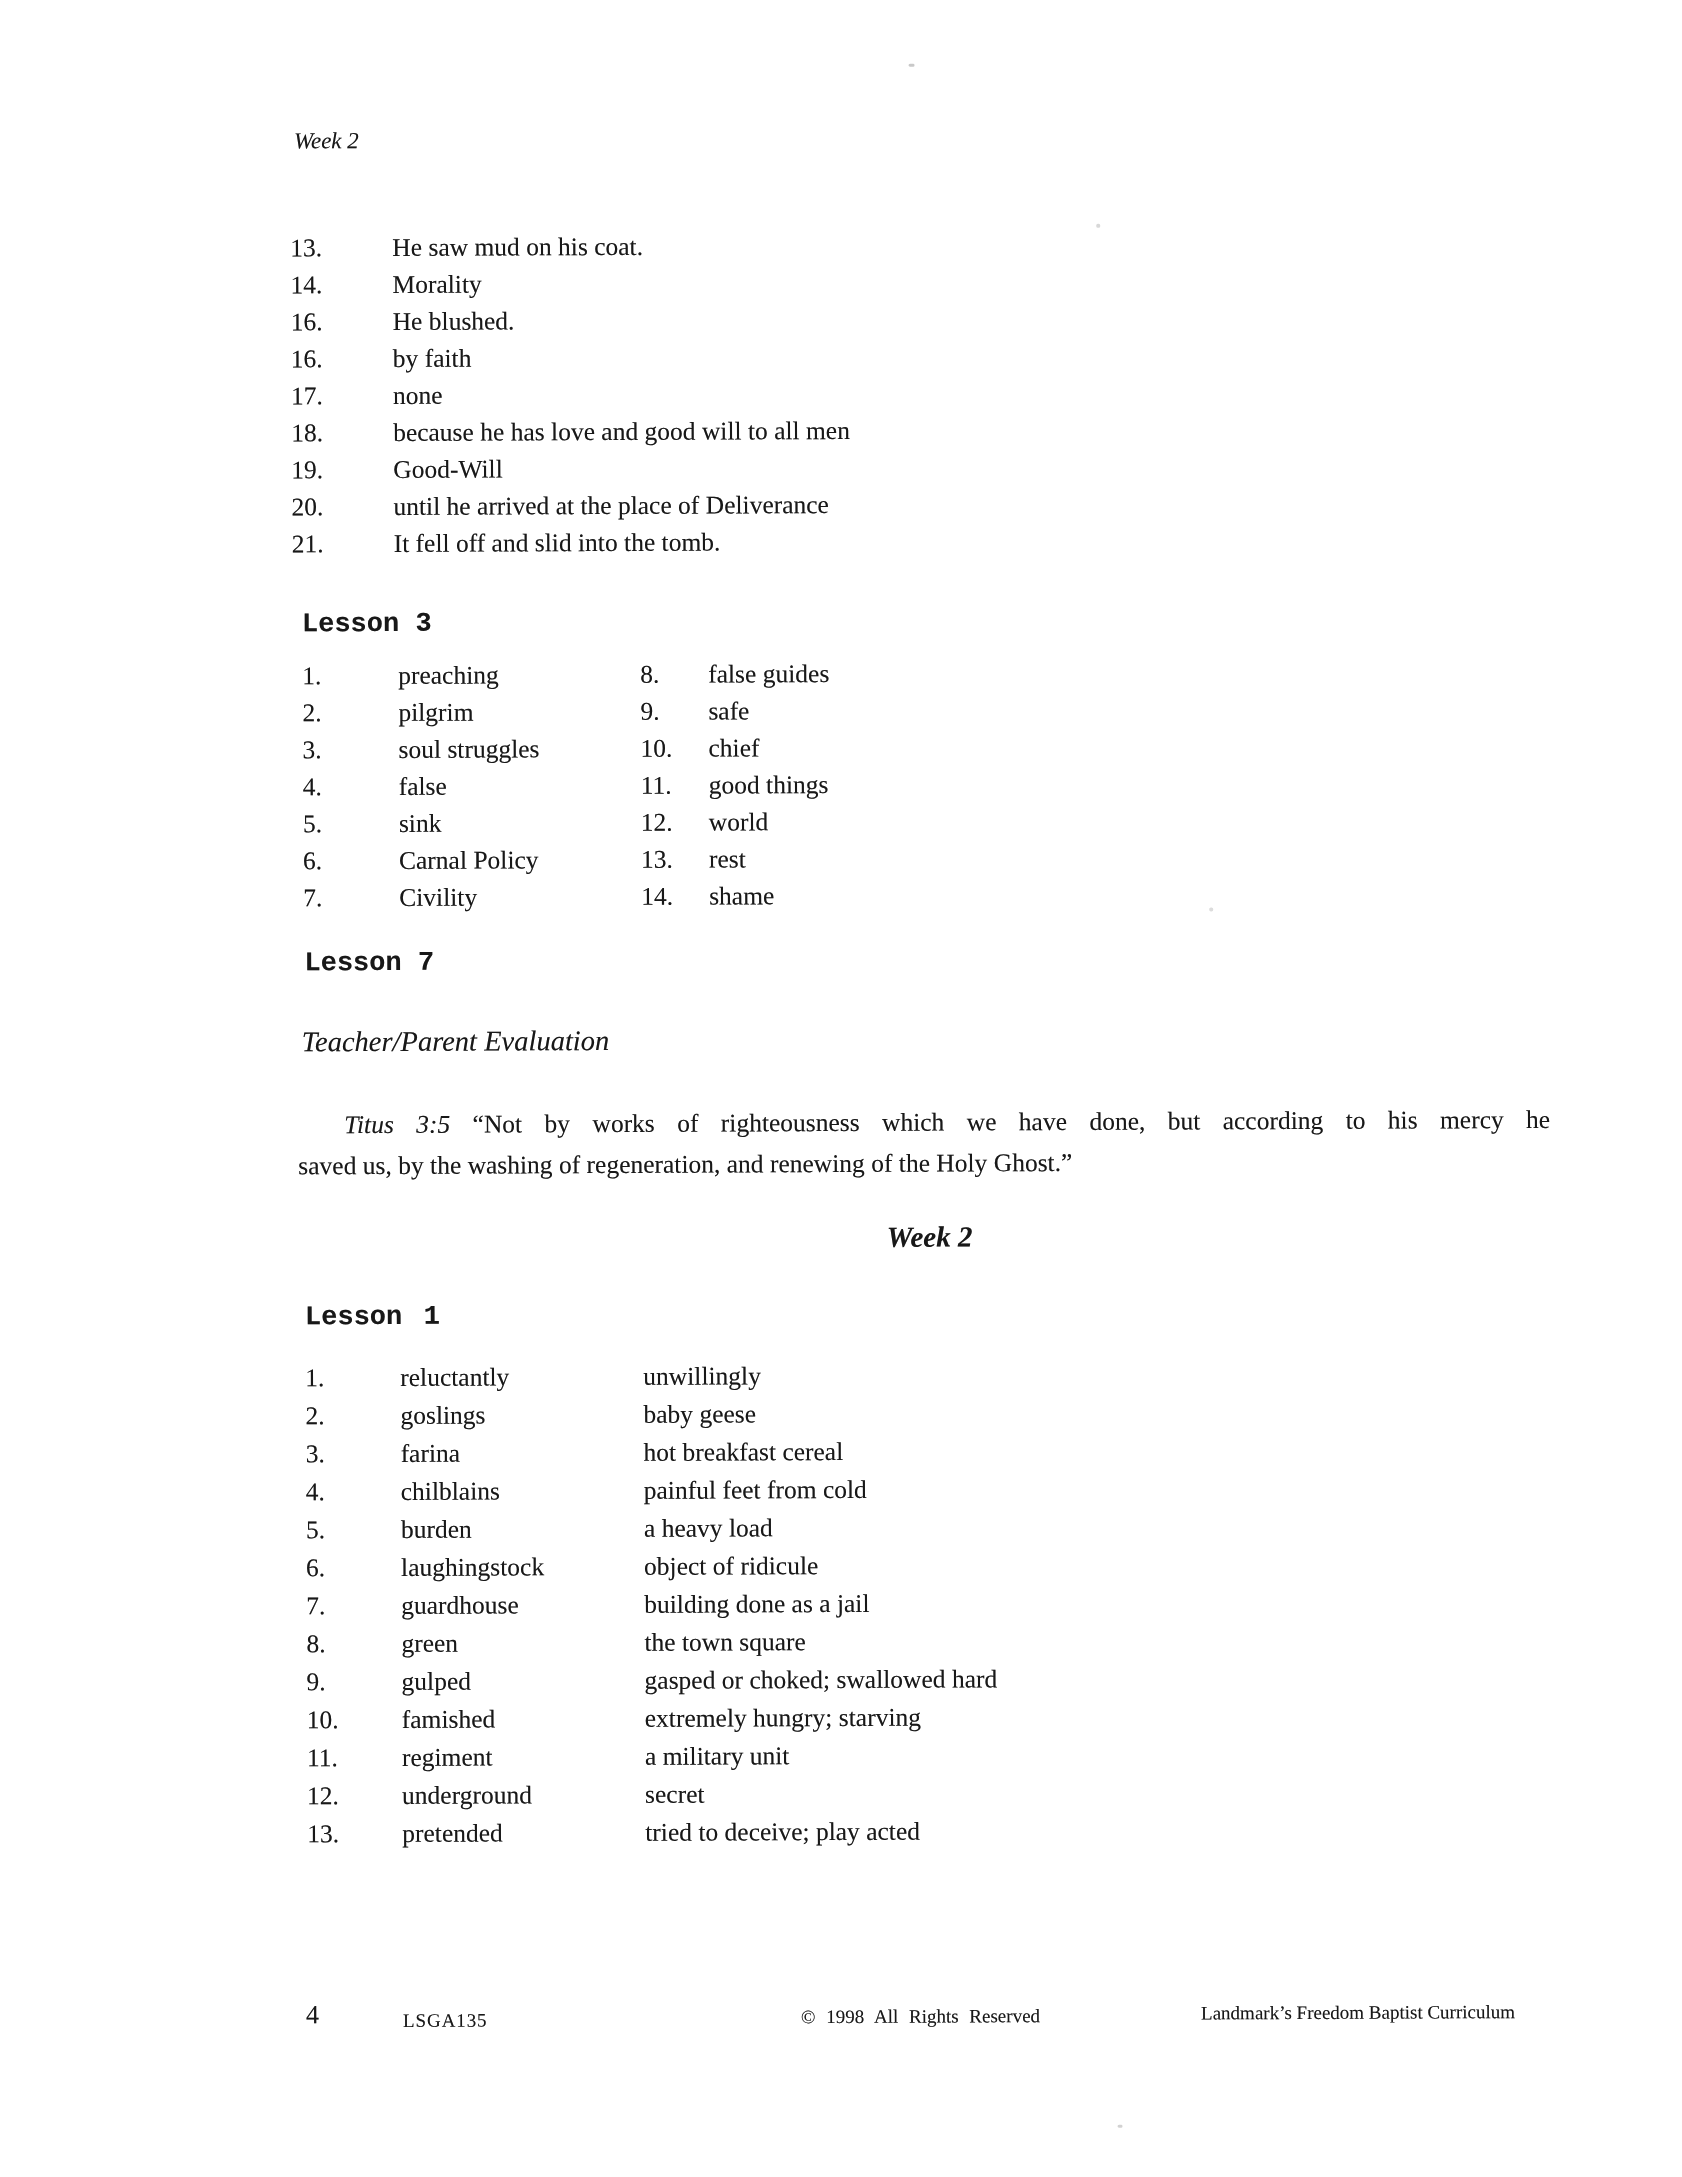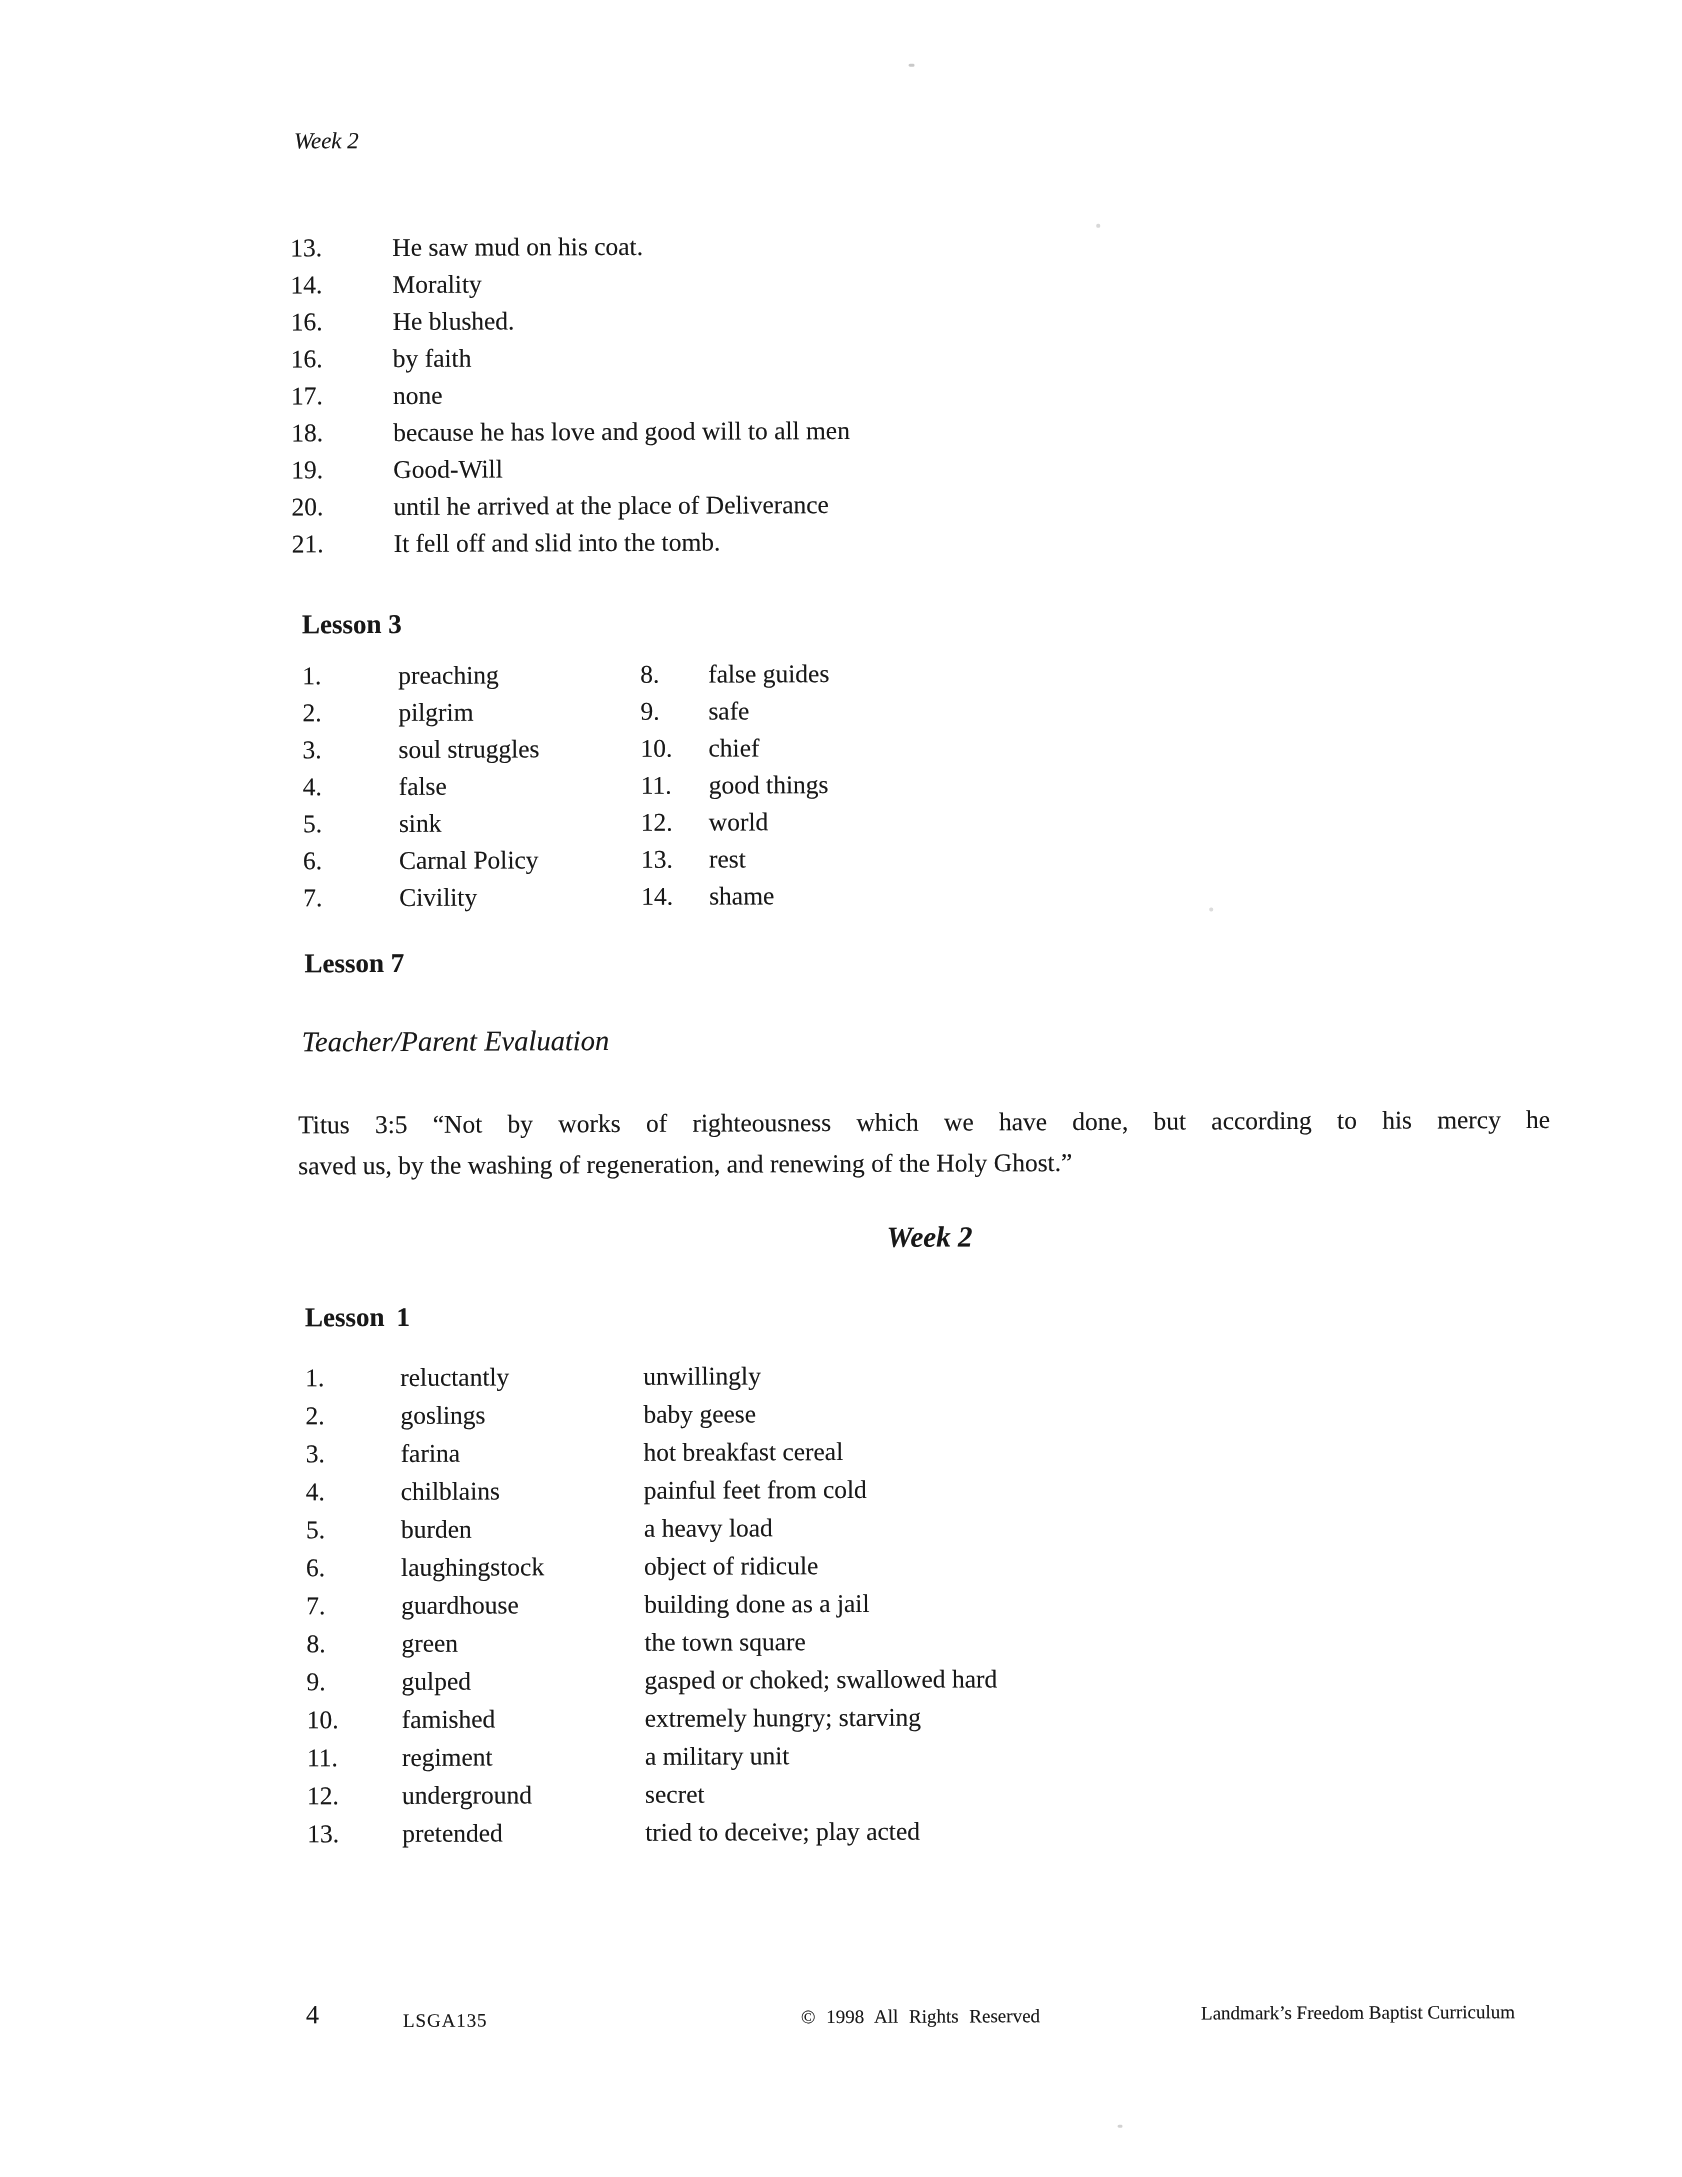--- a/index.html
+++ b/index.html
@@ -25,39 +25,39 @@
 
   
   .row{display:flex;align-items:baseline;}
   .num{flex:0 0 auto;}
 
   
   .answers{left:294px;top:227px;font-size:25.5px;line-height:37px;}
   .answers .num{width:102px;}
 
   
-  .lesson-title{font-size:27px;font-weight:bold;}
+  .lesson-title{font-size:27px;font-weight:bold;font-family:Liberation Mono, monospace;}
   .l3-title{left:304px;top:607px;}
   .l4-title{left:305px;top:946px;}
   .l1-title{left:304px;top:1300px;word-spacing:5.2px;}
 
   
   .l3col{top:655px;font-size:25.5px;line-height:37px;}
   .l3col.c1{left:304px;}
   .l3col.c1 .num{width:96px;}
   .l3col.c2{left:642px;}
   .l3col.c2 .num{width:68px;}
 
   
   .tpe-heading{left:302px;top:1024px;font-size:28.5px;font-style:italic;}
 
   
   .verse{left:298px;top:1102px;width:1252px;font-size:25.5px;line-height:41px;}
   .verse .line1{text-align:justify;text-align-last:justify;text-justify:inter-word;}
-  .verse .ref{}
+  .verse .ref{font-style:italic;margin-left:46px;}
 
   
   .week2-title{left:298px;top:1221px;width:1262px;text-align:center;
                font-size:29px;font-weight:bold;font-style:italic;}
 
   
   .vocab{left:304px;top:1357px;font-size:25.5px;line-height:38px;}
   .vocab .num{width:95px;}
   .vocab .word{flex:0 0 auto;width:243px;}
 

